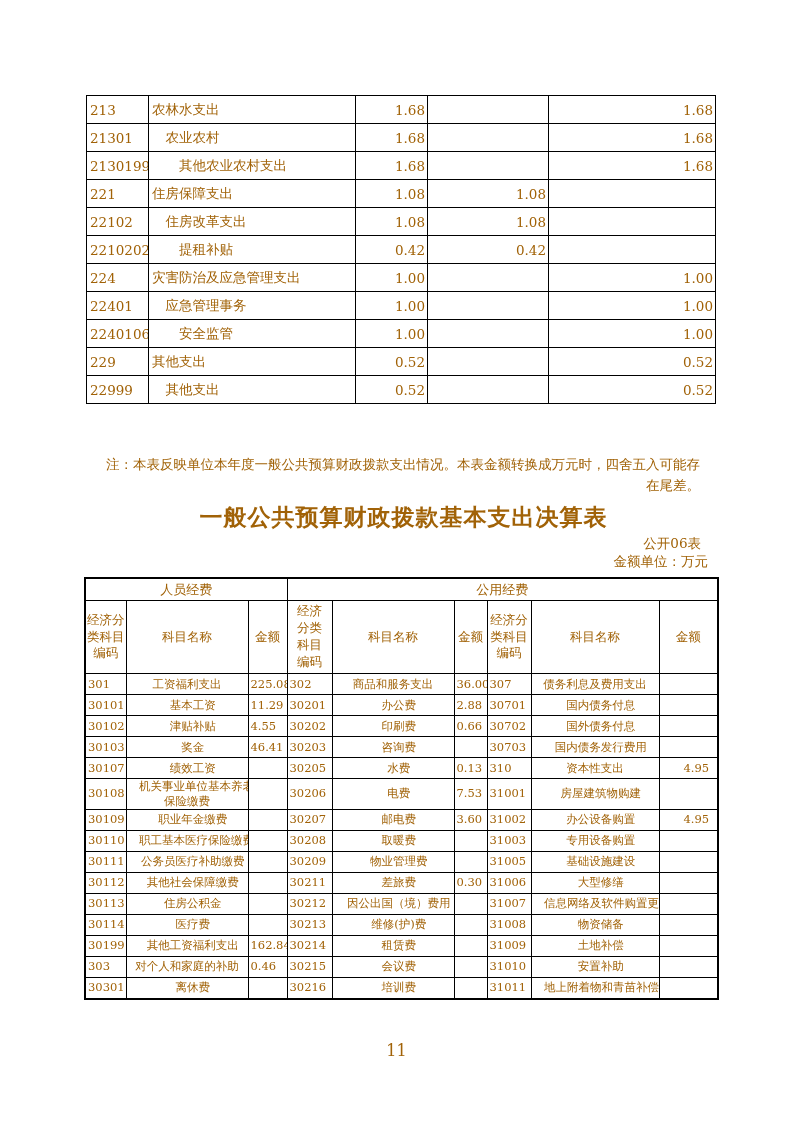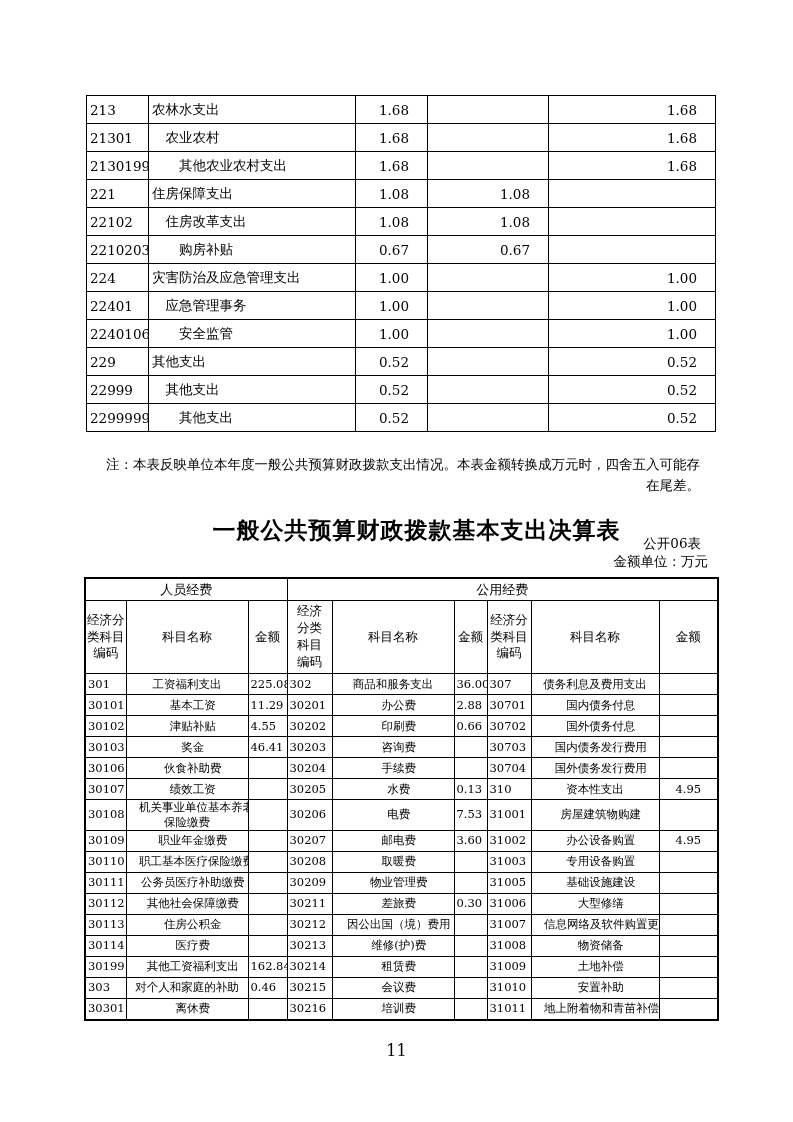--- a/index.html
+++ b/index.html
@@ -1,49 +1,49 @@
 <!DOCTYPE html>
 <html><head>
 <meta charset="utf-8">
 <style>
   html,body{margin:0;padding:0;background:#ffffff;}
-  .page{position:relative;width:793px;height:1122px;background:#fff;color:#000000;
+  .page{position:relative;width:793px;height:1122px;background:#fff;color:#a16207;
         font-family:"DejaVu Serif","Liberation Serif",serif;overflow:hidden;}
 
   table{border-collapse:collapse;table-layout:fixed;position:absolute;background:#fff;}
 
   
   #t1{left:86px;top:95px;width:629px;font-size:13.5px;}
   #t1 td{border:1px solid #000;height:27px;padding:0 3px;overflow:hidden;
          white-space:pre;vertical-align:middle;}
-  #t1 td.num{text-align:right;padding-right:18px;}
+  #t1 td.num{text-align:right;padding-right:2px;}
   #t1 td.code,#t1 td.name{text-align:left;}
 
   
   .note{position:absolute;left:96px;top:454px;width:604px;font-size:13.5px;
         line-height:1.55;text-align:right;}
-  .title{position:absolute;left:84px;top:499px;width:633px;margin:16px;
+  .title{position:absolute;left:84px;top:499px;width:633px;margin:3px;
          text-align:center;font-size:23px;font-weight:bold;
          font-family:"Liberation Sans","DejaVu Sans",sans-serif;letter-spacing:1px;}
   .tcode{position:absolute;top:535px;right:92px;font-size:13.5px;}
   .dept{position:absolute;top:584px;left:102px;font-size:13.5px;}
   .dept .deptval{margin-left:12px;}
   .unit{position:absolute;top:553px;right:85px;font-size:13.5px;}
 
   
   #t2{left:84px;top:577px;width:633px;font-size:11.5px;border:2px solid #000;}
   #t2 th,#t2 td{border:1px solid #000;overflow:hidden;vertical-align:middle;}
   #t2 thead tr.grp th{height:21px;font-weight:normal;font-size:13px;text-align:center;padding:0;}
   #t2 thead tr.colh th{height:72px;font-weight:normal;font-size:12.5px;text-align:center;
         white-space:pre-line;line-height:1.35;padding:0 1px;}
   #t2 td{height:20px;line-height:1.3;padding:0 2px;}
   #t2 td.code{text-align:left;white-space:pre;}
   #t2 td.name{text-align:center;white-space:pre;padding:0 1px;}
   #t2 td.numl{text-align:left;white-space:pre;}
-  #t2 td.num{text-align:right;padding-right:16px;white-space:pre;}
+  #t2 td.num{text-align:right;padding-right:8px;white-space:pre;}
 
   .pageno{position:absolute;left:0;top:1041px;width:100%;text-align:center;font-size:16px;}
 </style>
 </head>
 <body>
 
 <div class="page">
 
   <table id="t1">
     <colgroup>
@@ -83,24 +83,24 @@
           <td class="num"></td>
         </tr>
         <tr>
           <td class="code">22102</td>
           <td class="name">　住房改革支出</td>
           <td class="num">1.08</td>
           <td class="num">1.08</td>
           <td class="num"></td>
         </tr>
         <tr>
-          <td class="code">2210203</td>
-          <td class="name">　　购房补贴</td>
-          <td class="num">0.67</td>
-          <td class="num">0.67</td>
+          <td class="code">2210202</td>
+          <td class="name">　　提租补贴</td>
+          <td class="num">0.42</td>
+          <td class="num">0.42</td>
           <td class="num"></td>
         </tr>
         <tr>
           <td class="code">224</td>
           <td class="name">灾害防治及应急管理支出</td>
           <td class="num">1.00</td>
           <td class="num"></td>
           <td class="num">1.00</td>
         </tr>
         <tr>
@@ -120,27 +120,20 @@
         <tr>
           <td class="code">229</td>
           <td class="name">其他支出</td>
           <td class="num">0.52</td>
           <td class="num"></td>
           <td class="num">0.52</td>
         </tr>
         <tr>
           <td class="code">22999</td>
           <td class="name">　其他支出</td>
-          <td class="num">0.52</td>
-          <td class="num"></td>
-          <td class="num">0.52</td>
-        </tr>
-        <tr>
-          <td class="code">2299999</td>
-          <td class="name">　　其他支出</td>
           <td class="num">0.52</td>
           <td class="num"></td>
           <td class="num">0.52</td>
         </tr>
       </tbody>
   </table>
 
   <div class="note">注：本表反映单位本年度一般公共预算财政拨款支出情况。本表金额转换成万元时，四舍五入可能存在尾差。</div>
 
   <h1 class="title">一般公共预算财政拨款基本支出决算表</h1>
@@ -228,31 +221,20 @@
           <td class="name">　奖金</td>
           <td class="numl">46.41</td>
           <td class="code">30203</td>
           <td class="name">　咨询费</td>
           <td class="numl"></td>
           <td class="code">30703</td>
           <td class="name">　国内债务发行费用</td>
           <td class="num"></td>
         </tr>
         <tr>
-          <td class="code">30106</td>
-          <td class="name">　伙食补助费</td>
-          <td class="numl"></td>
-          <td class="code">30204</td>
-          <td class="name">　手续费</td>
-          <td class="numl"></td>
-          <td class="code">30704</td>
-          <td class="name">　国外债务发行费用</td>
-          <td class="num"></td>
-        </tr>
-        <tr>
           <td class="code">30107</td>
           <td class="name">　绩效工资</td>
           <td class="numl"></td>
           <td class="code">30205</td>
           <td class="name">　水费</td>
           <td class="numl">0.13</td>
           <td class="code">310</td>
           <td class="name">资本性支出</td>
           <td class="num">4.95</td>
         </tr>

